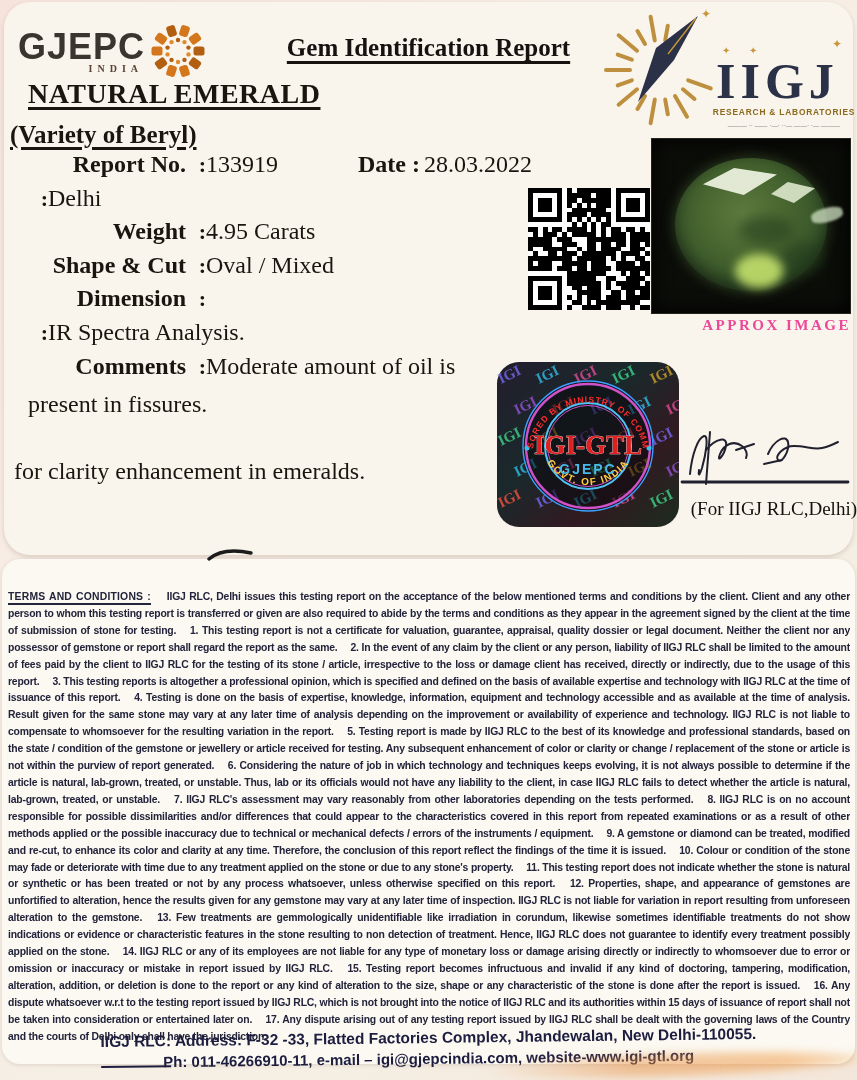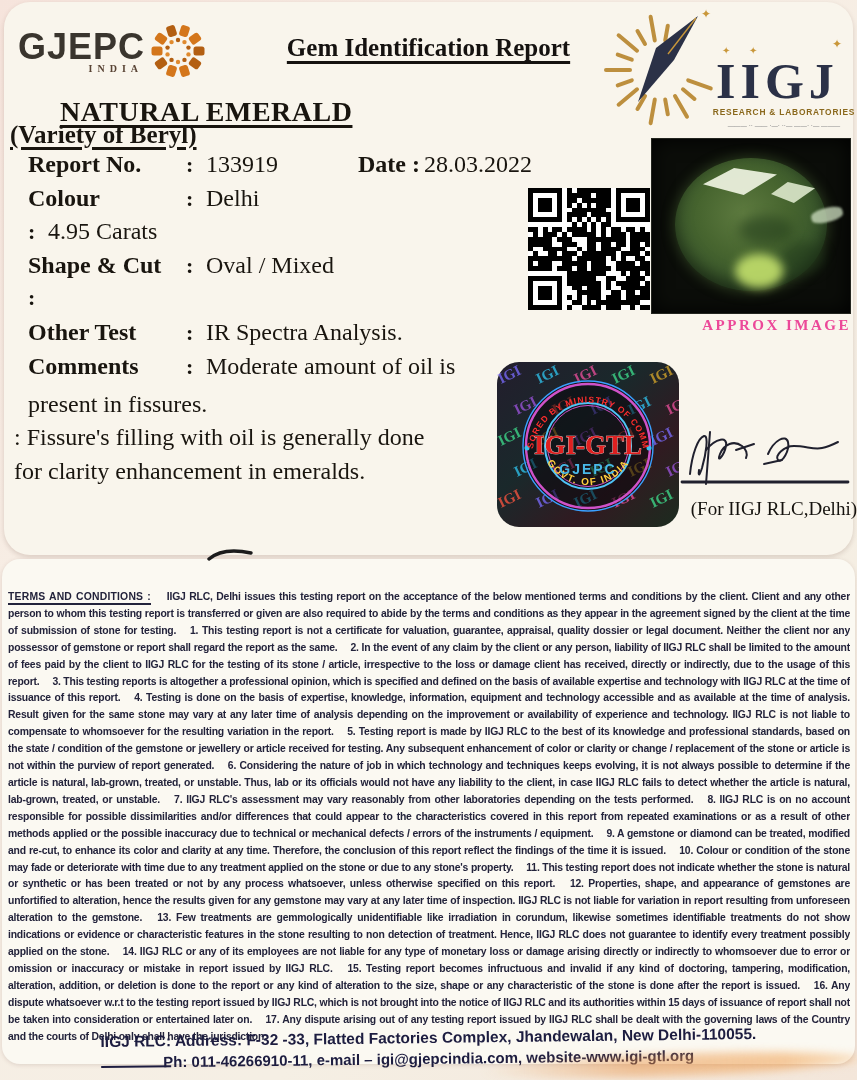--- a/index.html
+++ b/index.html
@@ -22,27 +22,27 @@
   .gjepc-text{display:flex;flex-direction:column;align-items:flex-end;}
   .gjepc-name{font-family:"Liberation Sans",sans-serif;font-weight:bold;font-size:36px;color:#3a352e;letter-spacing:1px;line-height:36px;}
   .gjepc-country{font-family:Liberation Serif, serif;font-size:10px;letter-spacing:5px;color:#584334;margin-top:-2px;margin-right:2px;font-weight:bold;}
   .title-wrap{position:absolute;left:0;right:0;top:34px;text-align:center;}
   .title{
     display:inline-block;font-size:25px;font-weight:bold;color:#151210;
     text-decoration:underline;text-decoration-thickness:2.5px;text-underline-offset:5px;
   }
   .iigj{position:absolute;left:598px;top:2px;width:256px;height:136px;}
   
-  .h1{position:absolute;left:28px;top:96px;font-size:28px;font-weight:bold;letter-spacing:.5px;
-      text-decoration:underline;text-decoration-thickness:2.5px;text-underline-offset:4px;margin-left:32px;}
+  .h1{position:absolute;left:28px;top:78px;font-size:28px;font-weight:bold;letter-spacing:.5px;
+      text-decoration:underline;text-decoration-thickness:2.5px;text-underline-offset:4px;}
   .h2{position:absolute;left:10px;top:121px;font-size:25px;font-weight:bold;
       text-decoration:underline;text-decoration-thickness:2.5px;text-underline-offset:4px;}
   
   .fields{position:absolute;left:28px;top:151px;width:520px;}
-  .frow{display:flex;align-items:baseline;height:33.6px;position:relative;}
+  .frow{display:flex;align-items:baseline;height:33.6px;position:relative;text-align:right;}
   .flabel{font-weight:bold;font-size:24px;width:158px;flex:none;}
   .fcolon{font-weight:bold;font-size:22px;width:20px;flex:none;}
   .fvalue{font-size:24px;white-space:nowrap;}
   .daterow{position:absolute;left:330px;top:0;white-space:nowrap;}
   .dlabel{font-weight:bold;font-size:24px;}
   .dvalue{font-size:24px;}
   .cmt{position:absolute;font-size:24px;white-space:nowrap;}
   .cmt1{left:28px;top:391px;}
   .cmt2{left:14px;top:424px;}
   .cmt3{left:14px;top:458px;}
@@ -168,49 +168,48 @@
     <div class="frow">
       <span class="flabel">Report No.</span>
       <span class="fcolon">:</span>
       <span class="fvalue">133919</span>
       <span class="daterow">
         <span class="dlabel">Date :</span>
         <span class="dvalue">28.03.2022</span>
       </span>
     </div>
     <div class="frow">
-      <span class="flabel">Colour</span>
       <span class="fcolon">:</span>
       <span class="fvalue">Delhi</span>
     </div>
     <div class="frow">
+      <span class="flabel">Weight</span>
       <span class="fcolon">:</span>
       <span class="fvalue">4.95 Carats</span>
     </div>
     <div class="frow">
       <span class="flabel">Shape &amp; Cut</span>
       <span class="fcolon">:</span>
       <span class="fvalue">Oval / Mixed</span>
     </div>
     <div class="frow">
+      <span class="flabel">Dimension</span>
       <span class="fcolon">:</span>
     </div>
     <div class="frow">
-      <span class="flabel">Other Test</span>
       <span class="fcolon">:</span>
       <span class="fvalue">IR Spectra Analysis.</span>
     </div>
     <div class="frow">
       <span class="flabel">Comments</span>
       <span class="fcolon">:</span>
       <span class="fvalue">Moderate amount of oil is</span>
     </div>
   </div>
   <div class="cmt cmt1">present in fissures.</div>
-  <div class="cmt cmt2">: Fissure's filling with oil is generally done</div>
   <div class="cmt cmt3">for clarity enhancement in emeralds.</div>
 
   <svg id="qr" class="qr" viewBox="0 0 25 25" shape-rendering="crispEdges">
       <rect x="0" y="0" width="25" height="25" fill="#ffffff"></rect>
       <rect x="0" y="0" width="7" height="7" fill="#000"></rect>
       <rect x="1" y="1" width="5" height="5" fill="#fff"></rect>
       <rect x="2" y="2" width="3" height="3" fill="#000"></rect>
       <rect x="18" y="0" width="7" height="7" fill="#000"></rect>
       <rect x="19" y="1" width="5" height="5" fill="#fff"></rect>
       <rect x="20" y="2" width="3" height="3" fill="#000"></rect>

